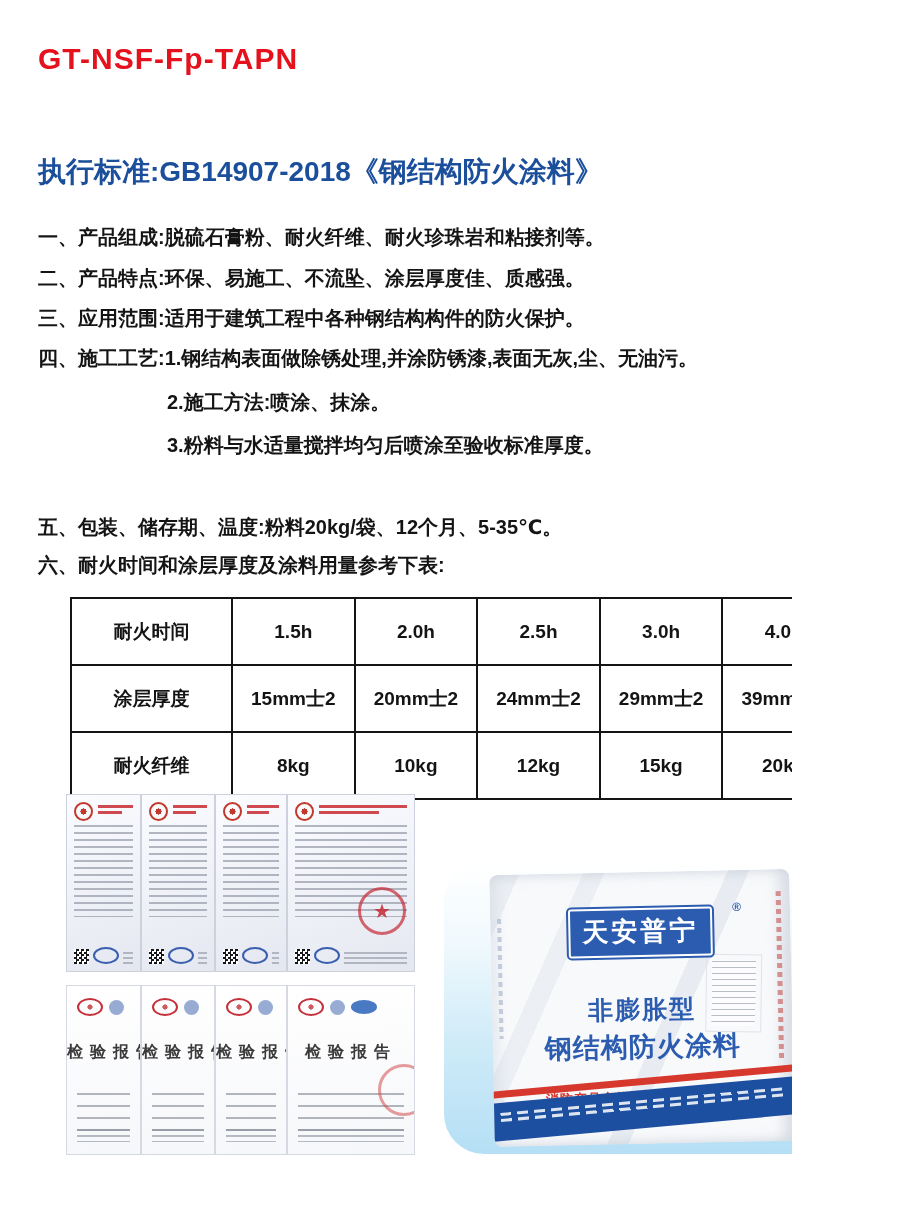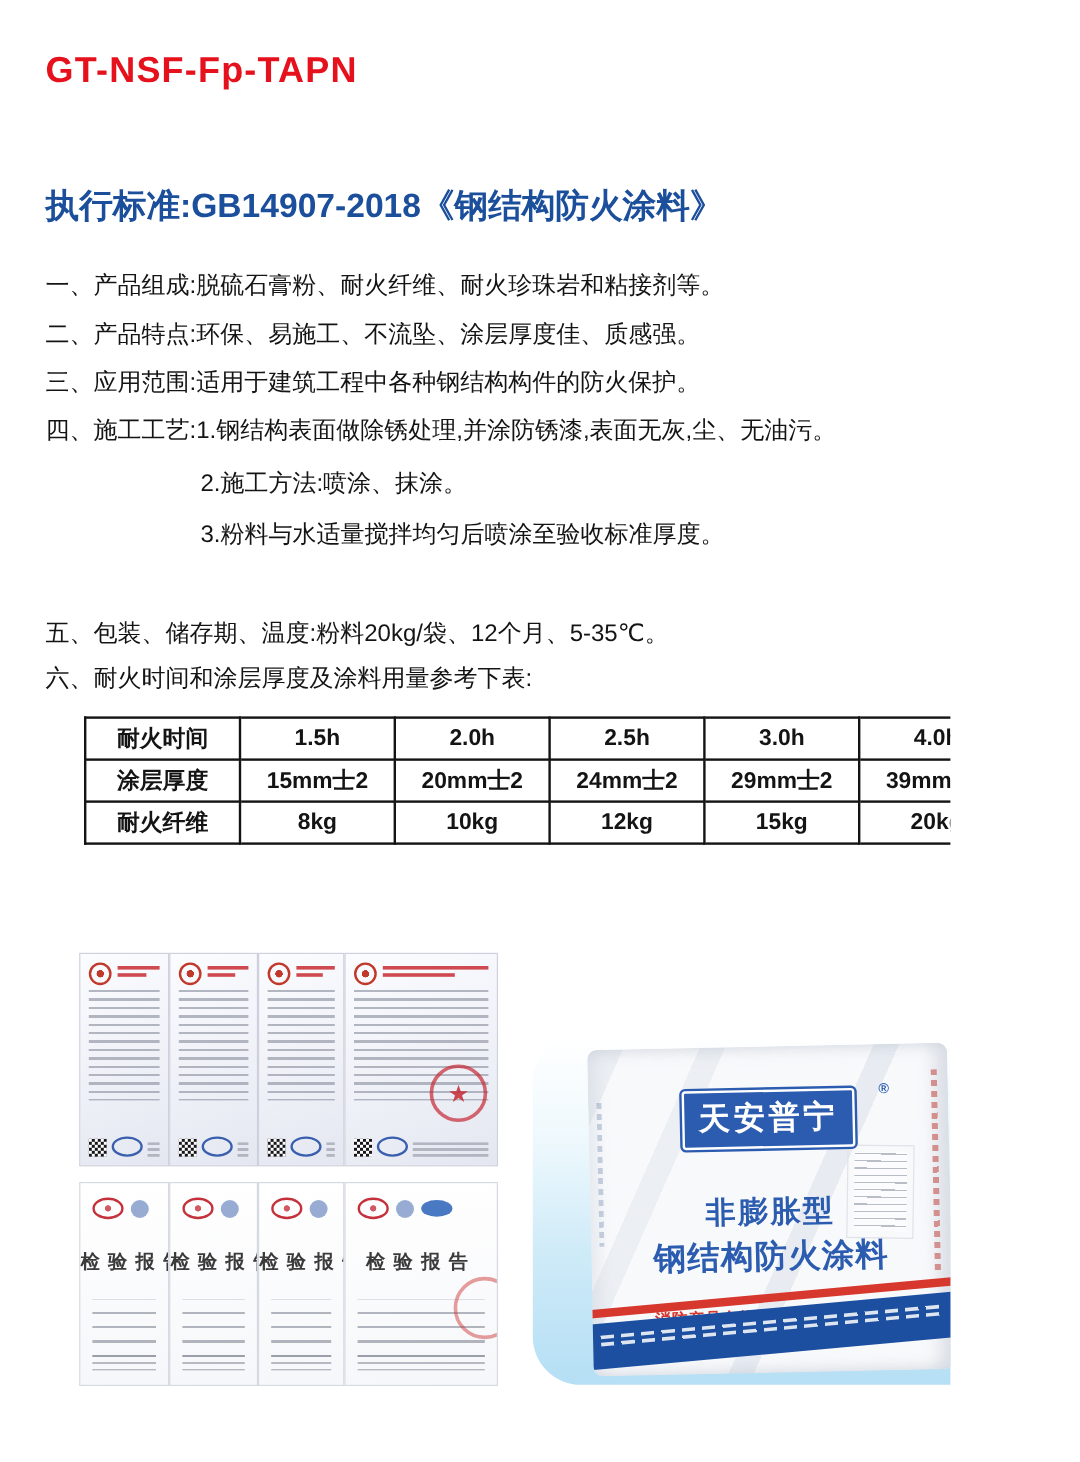--- a/index.html
+++ b/index.html
@@ -5,27 +5,27 @@
   html,body{margin:0;padding:0;background:#ffffff;}
   .page{
     position:relative;width:792px;height:1218px;background:#ffffff;overflow:hidden;
     font-family:"Liberation Sans","DejaVu Sans",sans-serif;
   }
   
   .model-code{position:absolute;left:38px;top:42px;font-size:30px;font-weight:bold;color:#e5121d;letter-spacing:1px;}
   .product-title{position:absolute;left:38px;top:86px;font-size:31px;font-weight:bold;color:#e5121d;}
   .standard-line{position:absolute;left:38px;top:153px;font-size:28px;font-weight:bold;color:#1b4e9b;}
   
-  .spec{position:absolute;left:38px;font-size:20px;font-weight:normal;color:#141414;white-space:nowrap;}
+  .spec{position:absolute;left:38px;font-size:20px;font-weight:bold;color:#141414;white-space:nowrap;}
   .spec.indent{left:167px;}
   
   .spec-table{position:absolute;left:70px;top:597px;border-collapse:collapse;table-layout:fixed;width:776px;}
   .spec-table th,.spec-table td{
     border:2px solid #141414;height:33px;text-align:center;vertical-align:middle;
-    font-size:19px;font-weight:bold;color:#141414;padding:0;background:#ffffff;
+    font-size:19px;font-weight:bold;color:#141414;padding:16px;background:#ffffff;
   }
   .spec-table th{width:127px;}
   
   .cert-row{position:absolute;left:66px;display:flex;align-items:stretch;}
   .cert-row.top{top:794px;height:178px;}
   .cert-row.bottom{top:985px;height:170px;}
   .sheet{position:relative;overflow:hidden;border:1px solid #cdd1dd;
     background:linear-gradient(160deg,#fbfcff 0%,#eef0f7 60%,#e4e7f0 100%);}
   .sheet.w1{width:73px;}.sheet.w2{width:72px;}.sheet.w3{width:70px;}.sheet.w4{width:126px;}
   .sheet.report{background:linear-gradient(175deg,#ffffff 0%,#f6f7fa 100%);border-color:#d6d9e1;}

